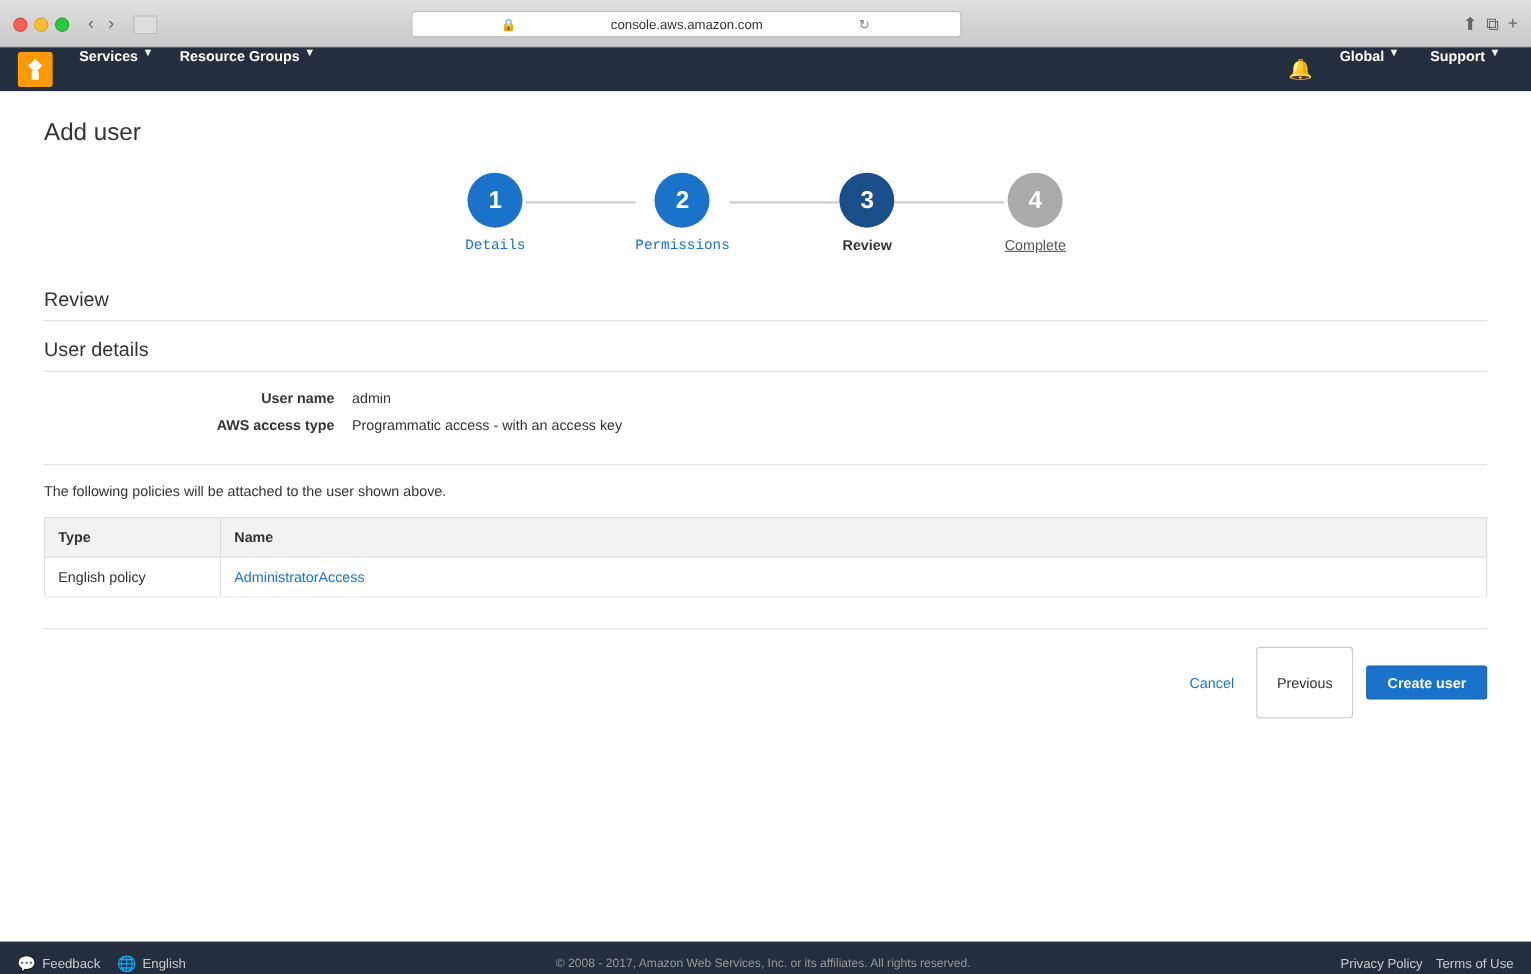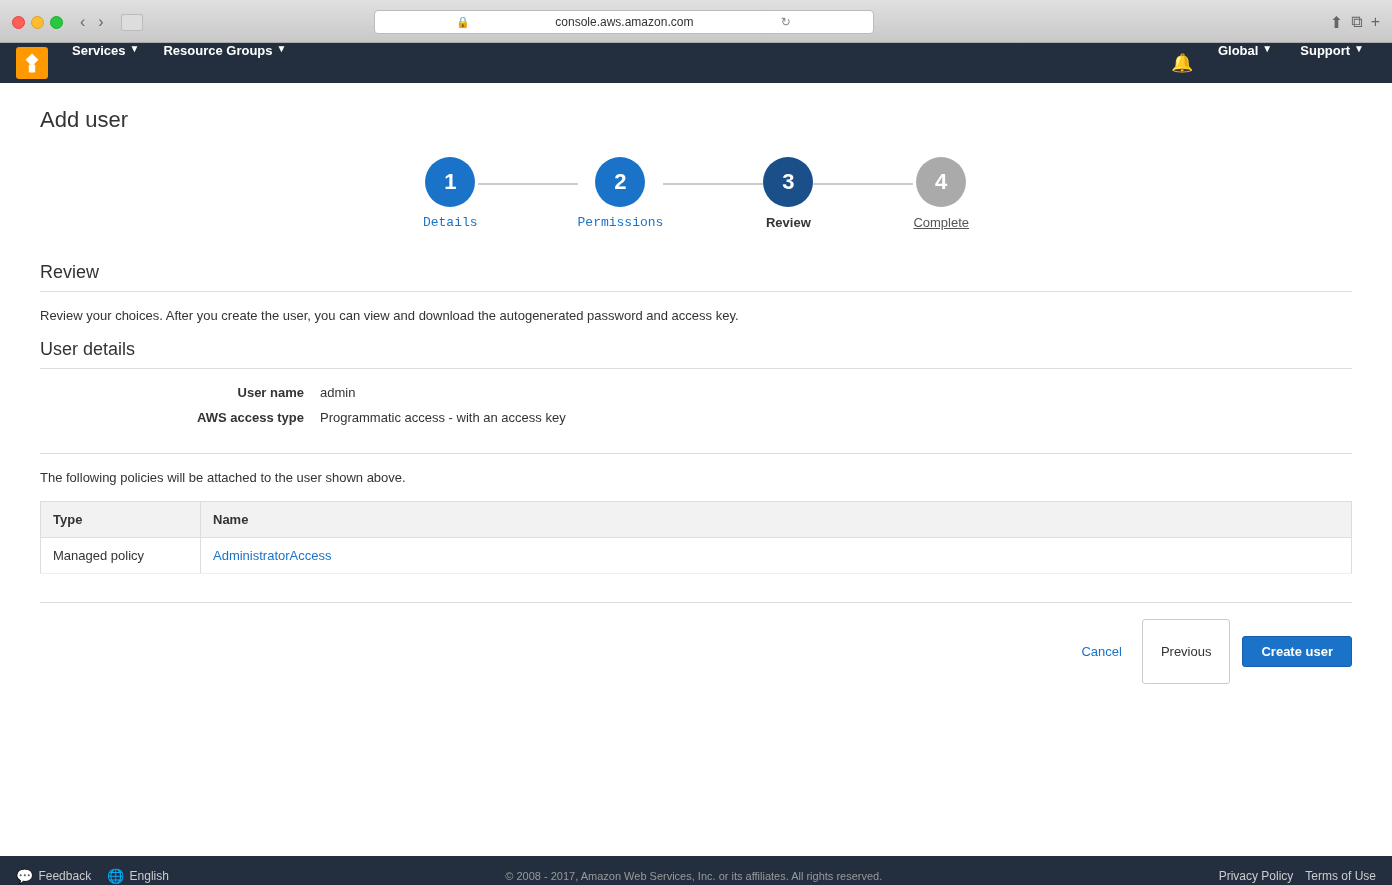--- a/index.html
+++ b/index.html
@@ -354,21 +354,20 @@
     <div class="step-item">
       <div class="step-circle inactive">
         <span>4</span>
       </div>
       <span class="step-label inactive">Complete</span>
     </div>
   </div>
 
   <h2 class="section-title">Review</h2>
   <hr class="section-divider">
-  <p class="section-subtitle">Review your choices. After you create the user, you can view and download the autogenerated password and access key.</p>
 
   <div class="user-details-section">
     <h3 class="section-title">User details</h3>
     <hr class="section-divider">
     <div class="detail-row">
       <span class="detail-label">User name</span>
       <span class="detail-value">admin</span>
     </div>
     <div class="detail-row">
       <span class="detail-label">AWS access type</span>
@@ -382,21 +381,21 @@
     <table class="permissions-table">
       <thead>
         <tr>
           <th>Type</th>
           <th>Name</th>
         </tr>
       </thead>
       <tbody>
         <tr class="table-row">
           <td>
-            <span>Managed policy</span>
+            <span>English policy</span>
           </td>
           <td>
             <a class="link">AdministratorAccess</a>
           </td>
         </tr>
       </tbody>
     </table>
   </div>
 
   <hr class="actions-divider">

